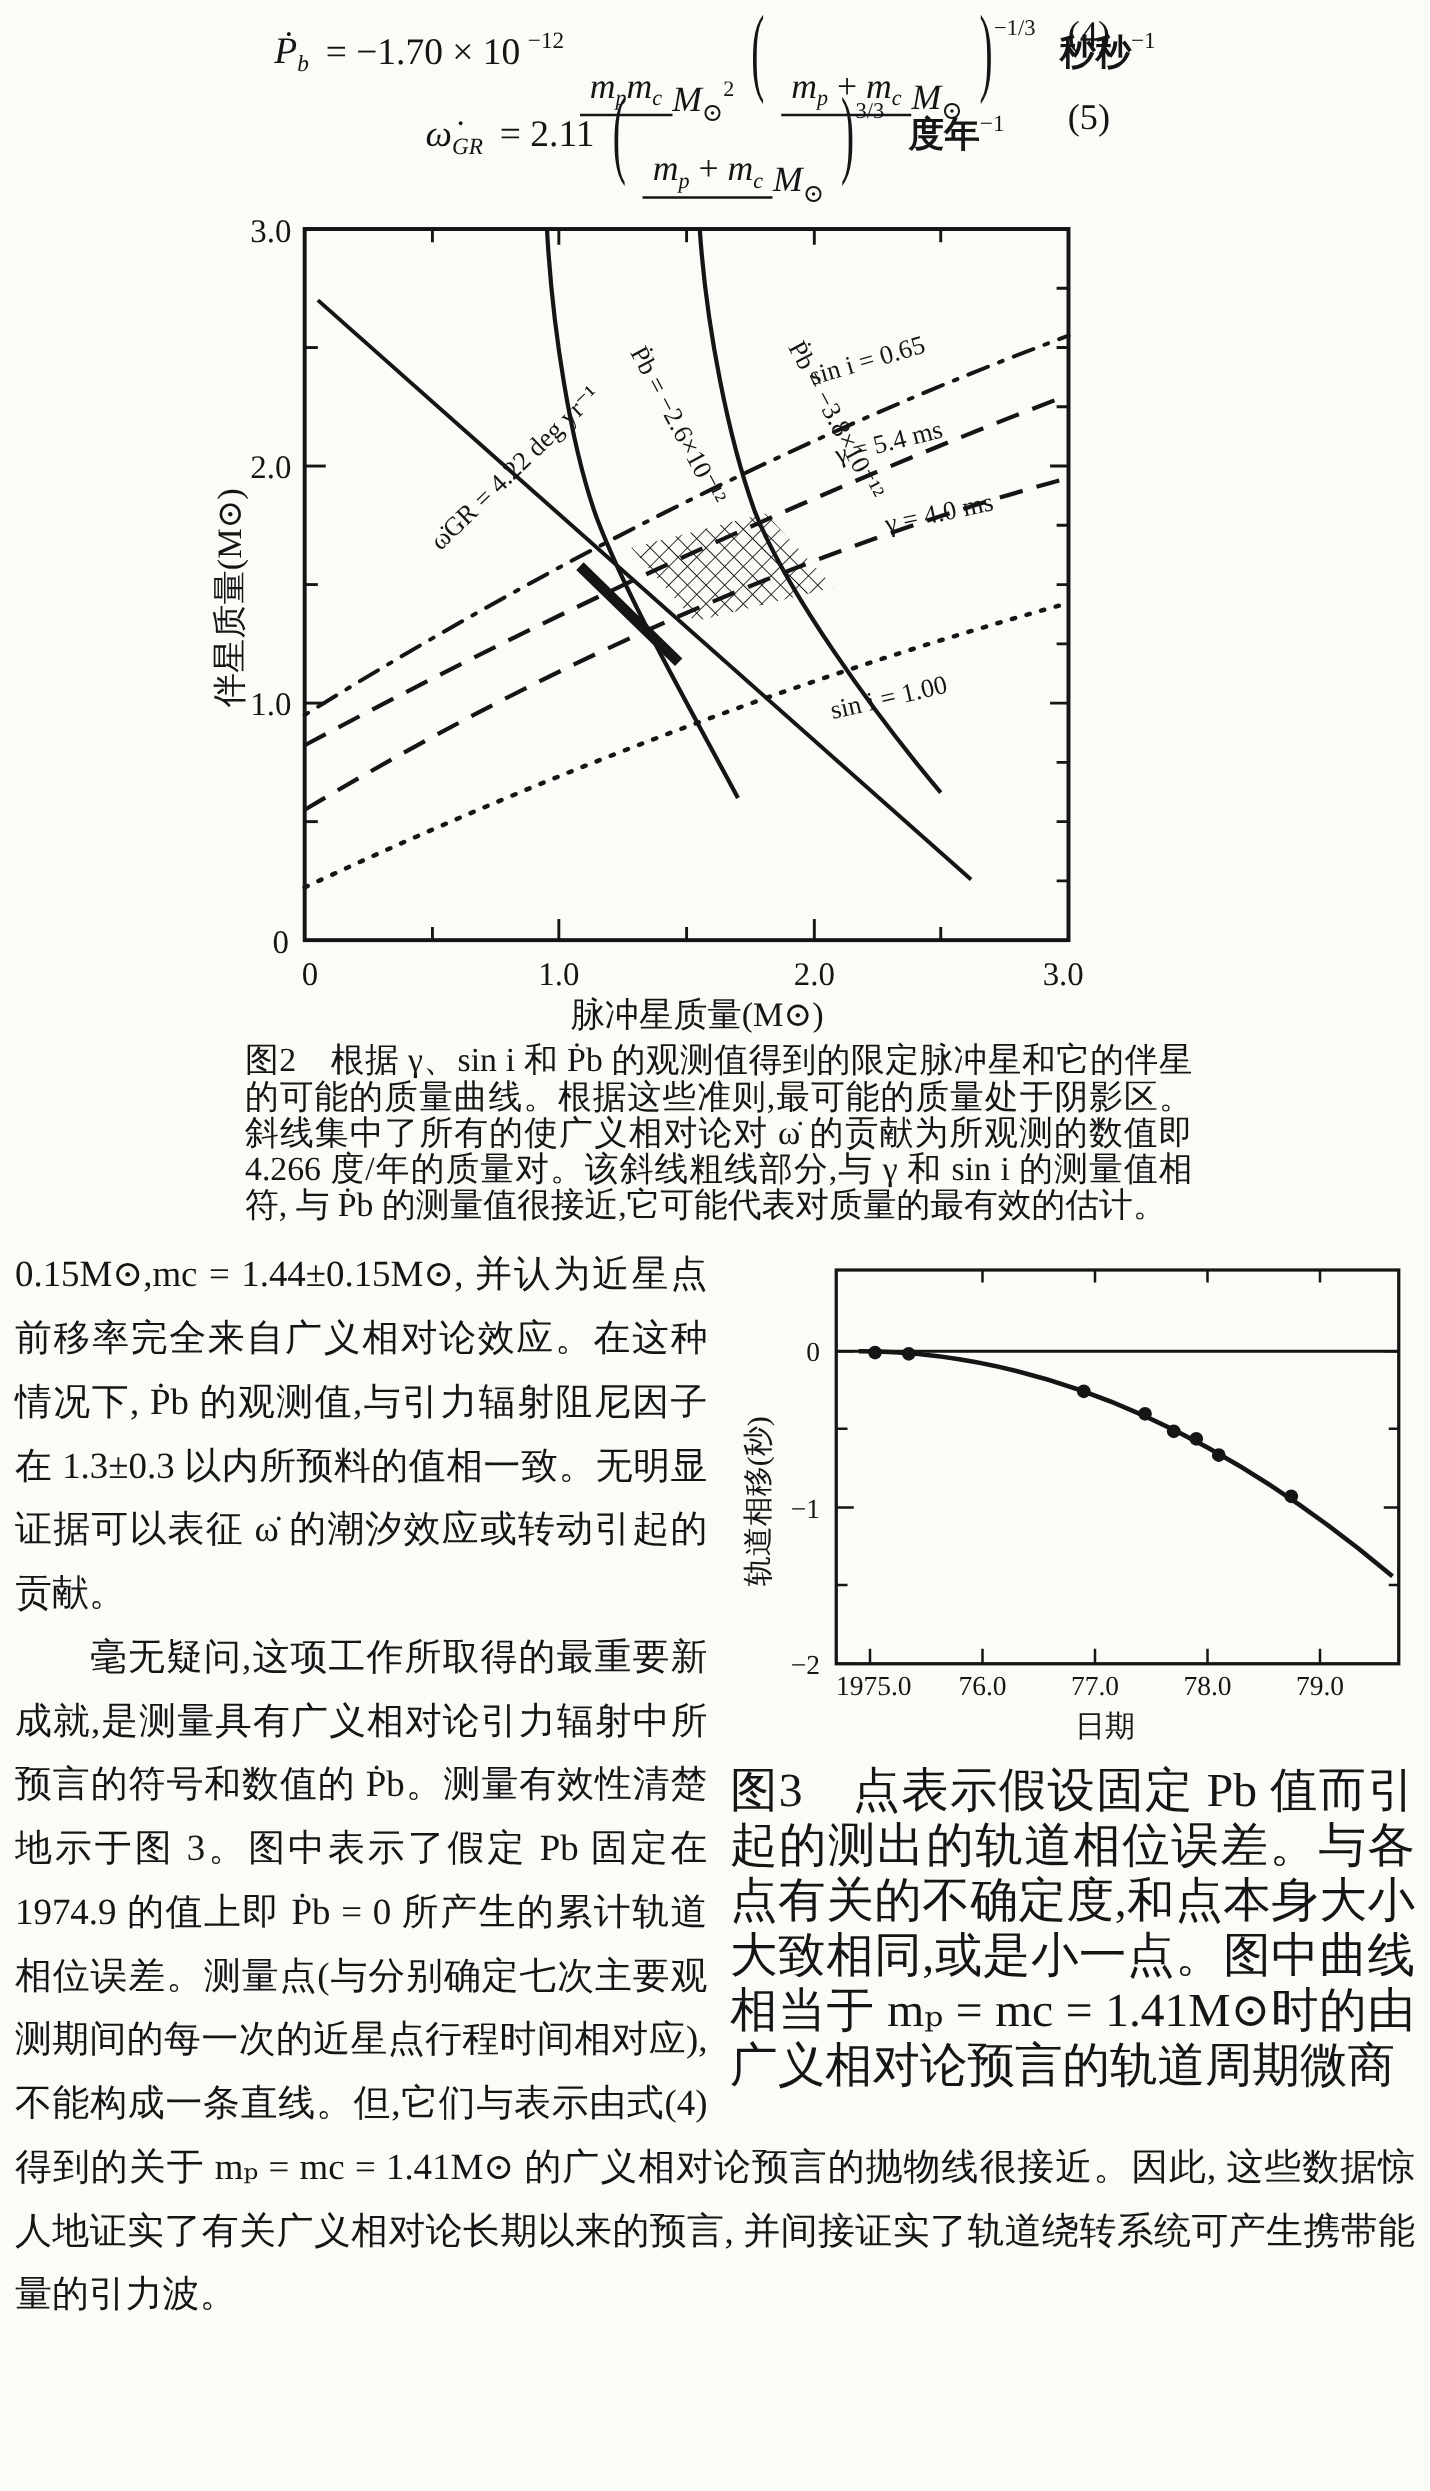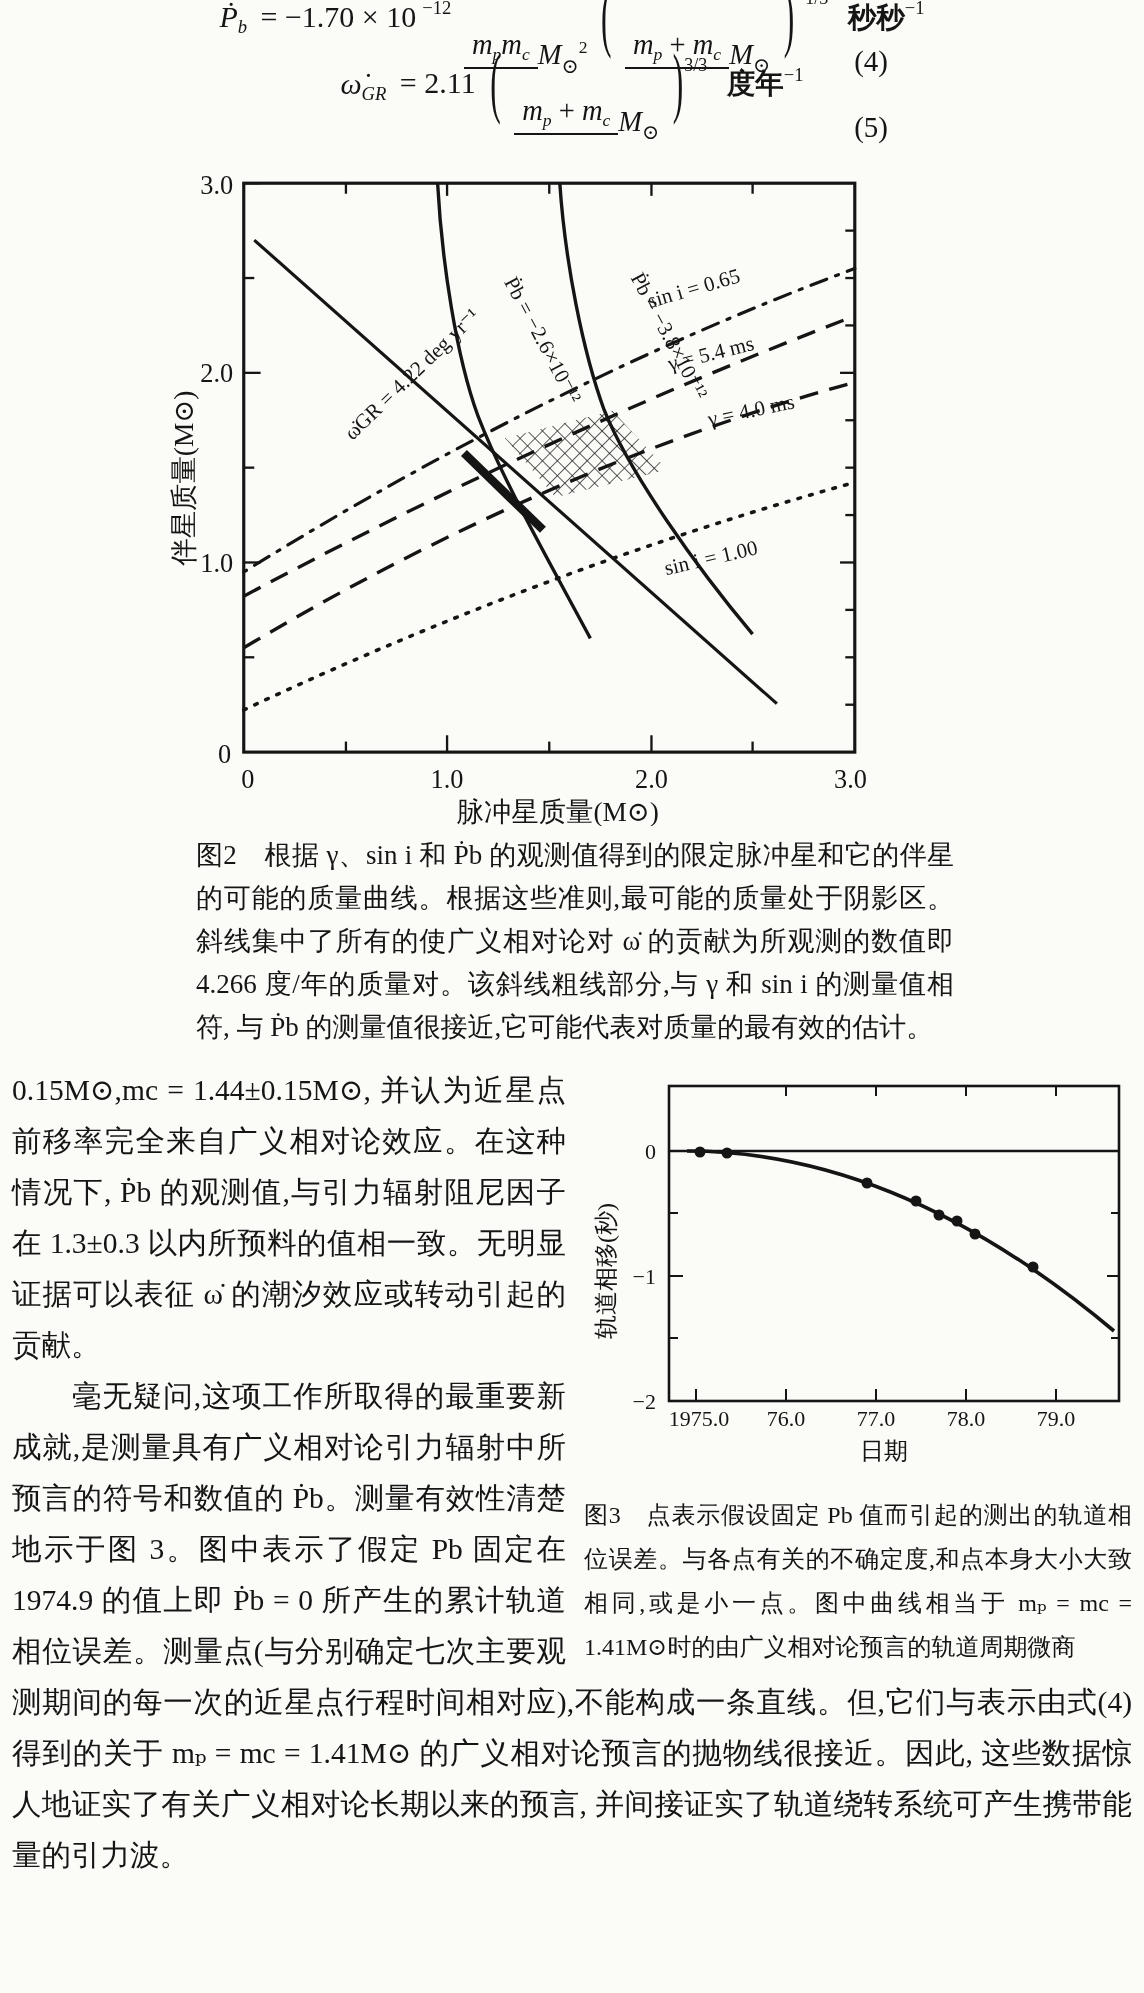--- a/index.html
+++ b/index.html
@@ -3,46 +3,46 @@
 <meta charset="utf-8">
 <style>
   html,body{margin:0;padding:0;background:#e9e9e7;}
   .page{
     width:1144px;min-height:1993px;margin:0 auto;background:#fbfbf8;color:#151515;
     font-family:"Liberation Serif","DejaVu Serif",serif;
     box-sizing:border-box;padding:10px 12px 20px 12px;position:relative;
   }
   
   .eq-section{padding:2px 0 4px 0;}
-  .eq-row{position:relative;display:flex;justify-content:center;align-items:flex-end;height:66px;font-size:30px;}
+  .eq-row{position:relative;display:flex;justify-content:center;align-items:flex-start;height:66px;font-size:30px;}
   .eq-row .eq-num{position:absolute;right:244px;font-size:29px;}
   .v{font-style:italic;font-family:"Liberation Serif",serif;}
   .s{font-size:0.62em;}
   sup.s{vertical-align:0.65em;}
   sub.s{vertical-align:-0.35em;}
   .sun{font-size:0.72em;vertical-align:-0.4em;}
   .op{margin:0 6px;}
   .frac{display:inline-flex;flex-direction:row;align-items:center;vertical-align:-0.95em;margin:0 5px;font-size:0.95em;line-height:1.12;}
   .frac .fn{padding:0 8px 2px 8px;border-bottom:2px solid #151515;}
   .frac .fd{padding-top:19px;}
   .bigparen{display:inline-block;transform:scaleY(2.5);font-size:1.05em;font-weight:300;margin:0 1px;}
   .pexp{font-size:0.6em;vertical-align:1.25em;margin-right:4px;}
   .unit{margin-left:8px;font-weight:bold;font-size:0.95em;}
   
   .fig2{margin:10px 0 0 158px;width:800px;}
   .fig2 svg{display:block;}
-  .caption{width:758px;margin:8px 0 0 26px;font-size:27px;line-height:43px;text-align:justify;}
+  .caption{width:758px;margin:8px 0 0 26px;font-size:27px;line-height:29px;text-align:justify;}
   
   .bodytext{margin-top:16px;font-size:29.5px;line-height:51px;text-align:justify;}
   .bodytext p{margin:0;}
   .bodytext p.indent{text-indent:60px;}
   
   .fig3-box{float:right;width:548px;margin:6px 0 4px 18px;}
   .fig3-box svg{display:block;}
-  .caption3{margin-top:26px;font-size:24px;line-height:44px;text-align:justify;}
+  .caption3{margin-top:14px;font-size:38px;line-height:44px;text-align:justify;}
   svg text{font-family:"Liberation Serif","DejaVu Serif",serif;fill:#151515;}
 </style>
 </head>
 <body>
 
 <div class="page">
 
   <section class="eq-section">
 
     <div class="eq-row">

